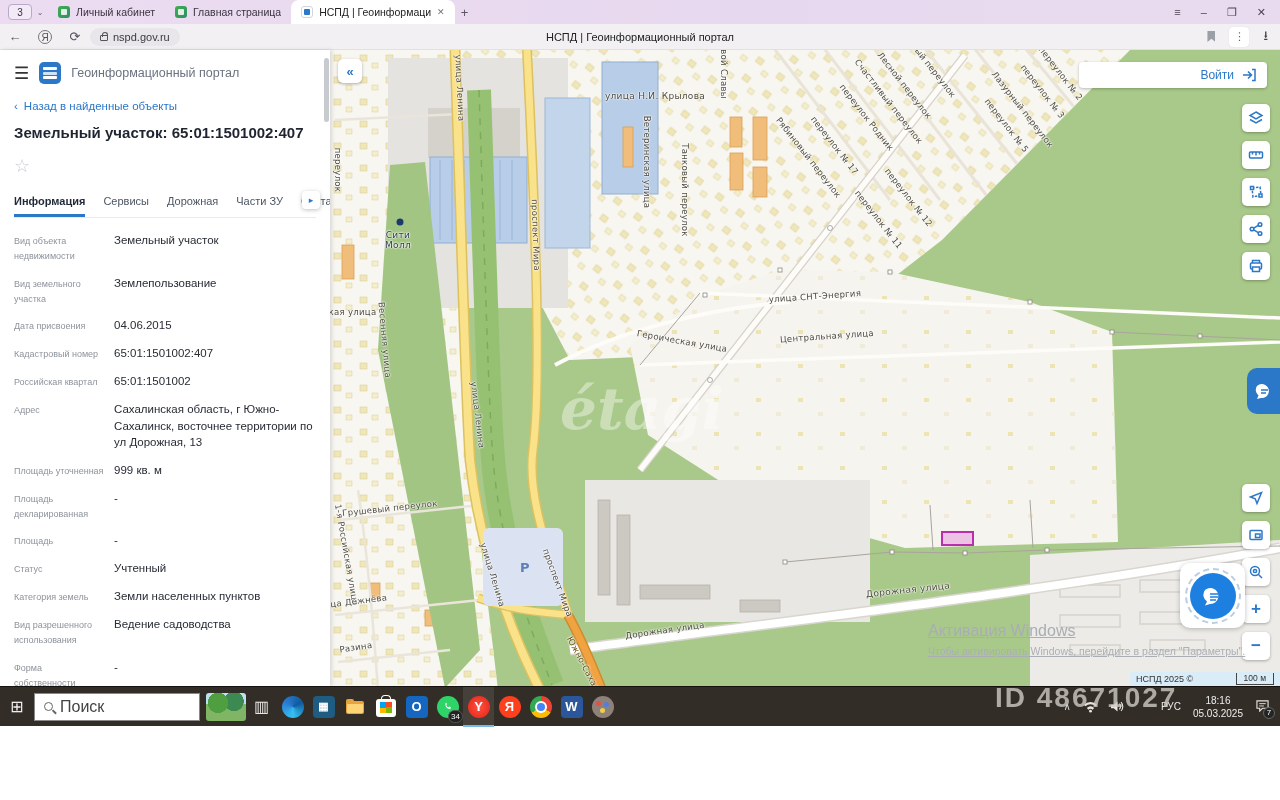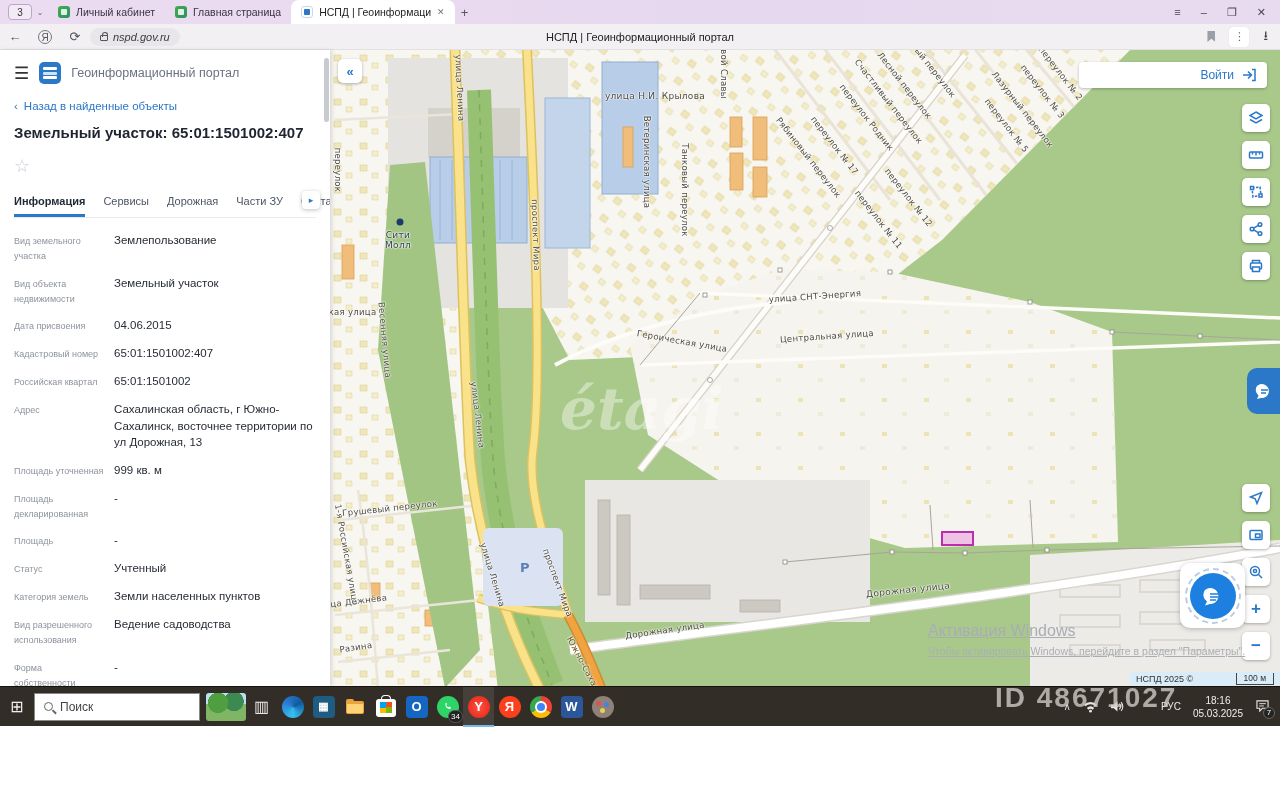--- a/index.html
+++ b/index.html
@@ -23,21 +23,21 @@
   .fav.blue::after{content:""; position:absolute; left:2px; top:2px; width:6px; height:6px; background:#2b77c8; border-radius:1px;}
   .tabtitle { overflow:hidden; white-space:nowrap; text-overflow:clip; max-width:132px;}
   .tabclose { font-size:9px; color:#777; }
   .newtab { width:20px; text-align:center; font-size:13px; color:#5c5364; }
   #winctl { margin-left:auto; display:flex; align-items:center; gap:20px; padding-right:14px;
     font-size:11px; color:#4a4550; }
   #addrbar { position:absolute; left:0; top:24px; width:1280px; height:26px; background:#f2f0f3;
     border-bottom:1px solid #e2e0e3; display:flex; align-items:center; font-size:11px; color:#5f6368;}
   .navic { width:30px; text-align:center; font-size:13px; color:#55505c;}
   .urlpill { display:flex; align-items:center; gap:5px; background:#e8e6ea; border-radius:10px;
-    height:18px; padding:0 10px; font-size:11px; color:#3c3a40;font-style:italic; }
+    height:18px; padding:0 10px; font-size:11px; color:#3c3a40; }
   .lock { width:8px; height:6px; border:1.2px solid #555; border-radius:1px; position:relative; margin-top:3px;}
   .lock::before{content:""; position:absolute; left:1px; top:-4px; width:4px; height:4px;
     border:1.2px solid #555; border-bottom:none; border-radius:3px 3px 0 0;}
   #pagetitle { position:absolute; left:50%; transform:translateX(-50%); top:0; height:26px;
     display:flex; align-items:center; font-size:11px; color:#202124;}
   #addr-right { margin-left:auto; display:flex; align-items:center; gap:14px; padding-right:12px;}
   .ribbon { width:8px; height:11px; background:#9aa0a6; clip-path:polygon(0 0,100% 0,100% 100%,50% 70%,0 100%);}
   .kebabbox { width:20px; height:20px; background:#fff; border-radius:4px; display:flex; align-items:center;
     justify-content:center; color:#5f6368; font-size:11px; box-shadow:0 0 1px #ccc;}
 
@@ -100,21 +100,21 @@
 
   
   #taskbar { position:absolute; left:0; top:686px; width:1280px; height:40px; background:#332d27;
     border-top:1px solid #15120f; display:flex; align-items:center; z-index:40;}
   #startbtn { width:34px; text-align:center; color:#eee; font-size:16px;}
   #searchbox { width:166px; height:28px; background:#fff; border:1px solid #888; display:flex; align-items:center;
     gap:7px; padding:0 9px; }
   #searchbox .mag { width:9px; height:9px; border:1.5px solid #666; border-radius:50%; position:relative;}
   #searchbox .mag::after { content:""; position:absolute; left:7px; top:8px; width:5px; height:1.5px; background:#666;
     transform:rotate(45deg);}
-  #searchbox span { font-size:12px; color:#444; }
+  #searchbox span { font-size:16px; color:#444; }
   #widget { width:40px; height:28px; margin-left:6px; border-radius:3px;
     background:radial-gradient(circle at 30% 35%, #4f9e3f 0 30%, transparent 31%),
                radial-gradient(circle at 70% 30%, #3c8a52 0 28%, transparent 29%),
                linear-gradient(#bfe0f2 0 40%, #7fb564 41%);}
   .app { width:31px; height:40px; display:flex; align-items:center; justify-content:center; position:relative;}
   .app.active { background:#45403a; box-shadow:inset 0 -2px 0 #76b9e8;}
   .ic { width:22px; height:22px; display:flex; align-items:center; justify-content:center;
     font-size:13px; font-weight:bold; color:#fff; border-radius:4px;}
   .ic-task { color:#e8e6e3; font-size:16px; font-weight:normal;}
   .ic-edge { border-radius:50%; background:conic-gradient(from 180deg,#35c1f1,#2b7cd3,#0f5a9e,#35c1f1); }
@@ -214,26 +214,26 @@
     <div id="ptabs">
       <div class="ptab active">Информация</div>
         <div class="ptab">Сервисы</div>
         <div class="ptab">Дорожная</div>
         <div class="ptab">Части ЗУ</div>
         <div class="ptab">Соста</div>
         <div id="tabarrow">▸</div>
     </div>
     <div id="pfields">
         <div class="frow">
+          <span class="fl">Вид объекта недвижимости</span>
+          <span class="fv">Земельный участок</span>
+        </div>
+        <div class="frow">
           <span class="fl">Вид земельного участка</span>
           <span class="fv">Землепользование</span>
-        </div>
-        <div class="frow">
-          <span class="fl">Вид объекта недвижимости</span>
-          <span class="fv">Земельный участок</span>
         </div>
         <div class="frow">
           <span class="fl">Дата присвоения</span>
           <span class="fv">04.06.2015</span>
         </div>
         <div class="frow">
           <span class="fl">Кадастровый номер</span>
           <span class="fv">65:01:1501002:407</span>
         </div>
         <div class="frow">

